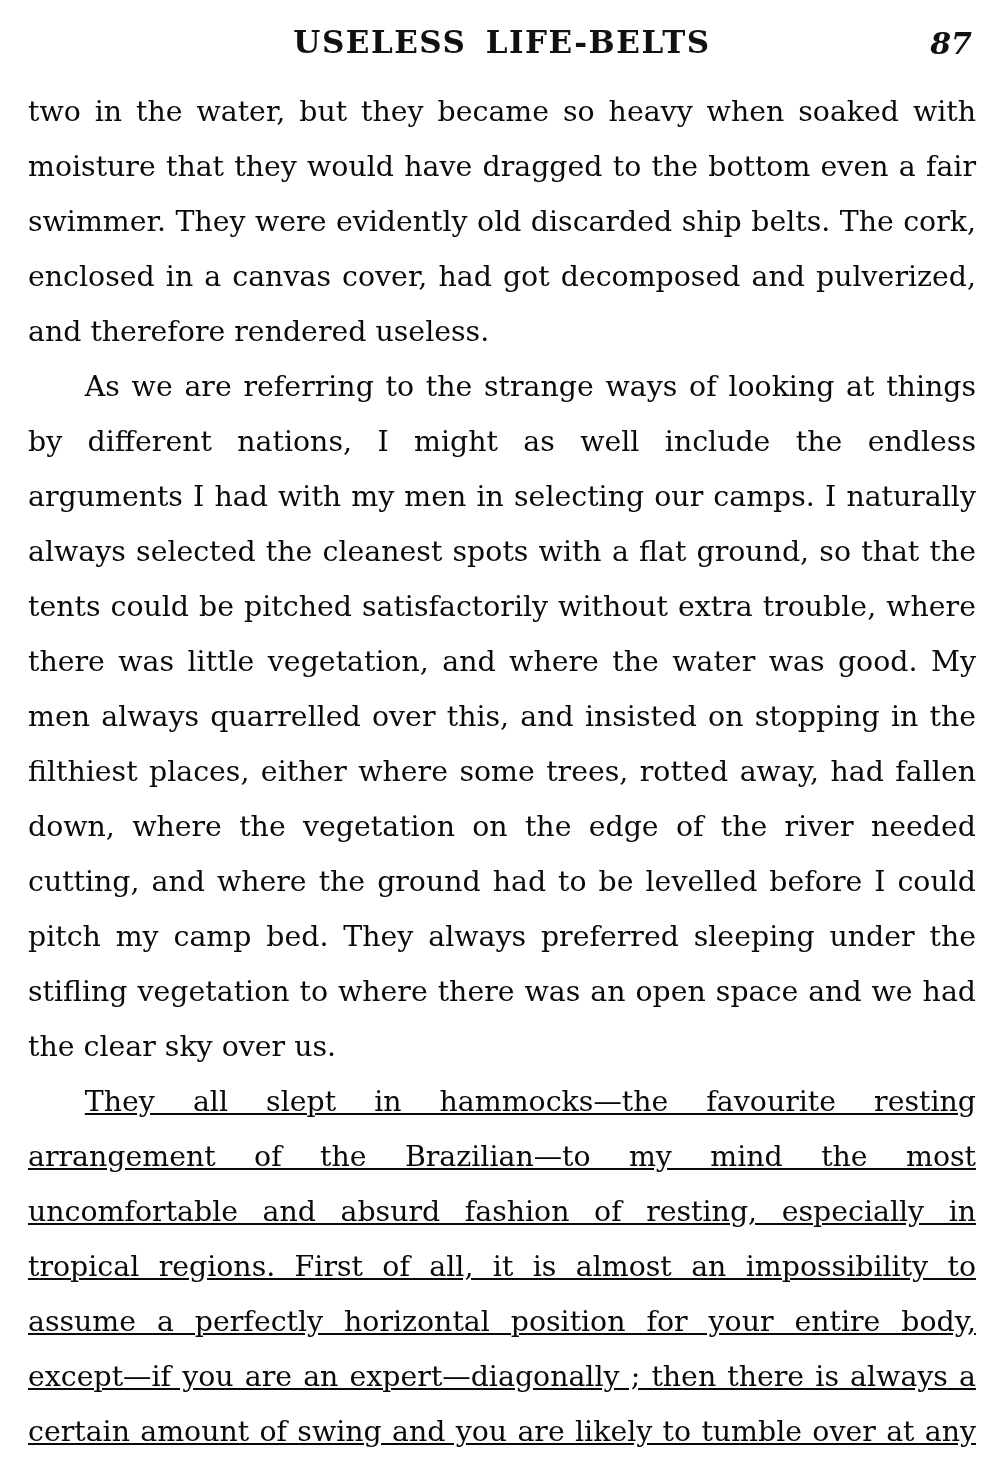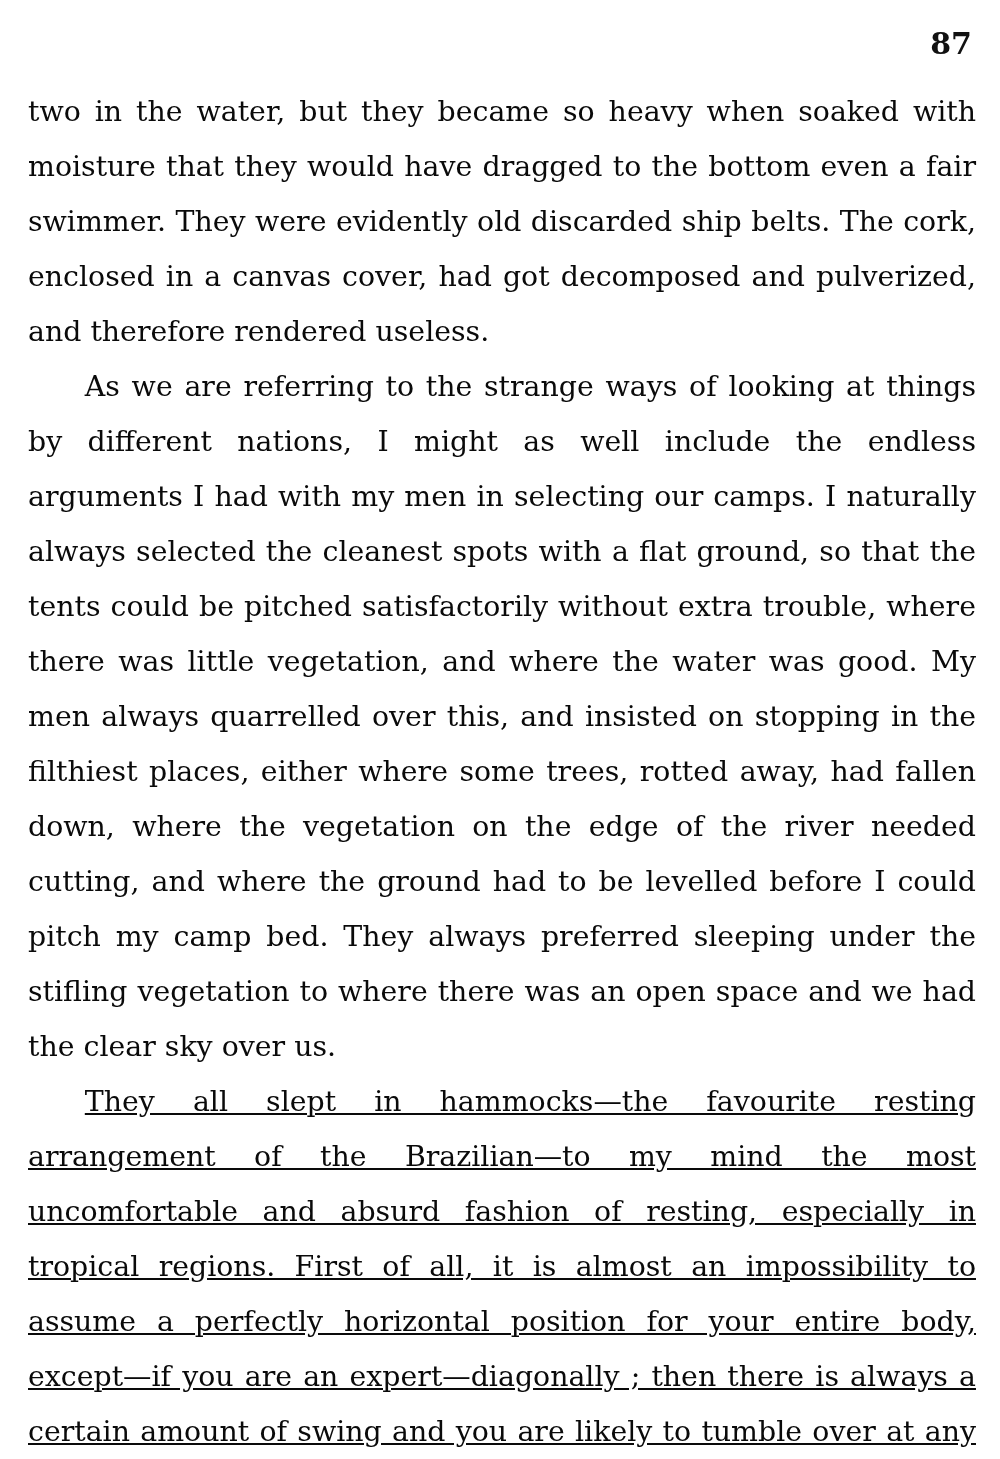--- a/index.html
+++ b/index.html
@@ -40,20 +40,21 @@
     margin-top: 2px;
   }
   .page-number {
     position: absolute;
     right: 4px;
     top: 4px;
     font-family: "DejaVu Serif", serif;
     font-weight: 700;
     font-size: 30px;
     color: #111;
+    font-style: italic;
   }
   .body-text {
     margin-top: 6px;
     font-family: "DejaVu Serif", serif;
     font-size: 28.4px;
     line-height: 55px;
     text-align: justify;
     text-justify: inter-word;
     color: #0a0a0a;
     -webkit-font-smoothing: antialiased;
@@ -75,20 +76,21 @@
     display: inline-block;
     width: 100%;
   }
 </style>
 </head>
 <body>
 
 <div class="page">
 
   <div class="header">
+    <div class="running-head">USELESS  LIFE-BELTS</div>
     <div class="page-number">87</div>
   </div>
 
   <div class="body-text">
     <p>two in the water, but they became so heavy when soaked with moisture that they would have dragged to the bottom even a fair swimmer. They were evidently old discarded ship belts. The cork, enclosed in a canvas cover, had got decomposed and pulverized, and therefore rendered useless.</p>
     <p class="indent">As we are referring to the strange ways of looking at things by different nations, I might as well include the endless arguments I had with my men in selecting our camps. I naturally always selected the cleanest spots with a flat ground, so that the tents could be pitched satisfactorily without extra trouble, where there was little vegetation, and where the water was good. My men always quarrelled over this, and insisted on stopping in the filthiest places, either where some trees, rotted away, had fallen down, where the vegetation on the edge of the river needed cutting, and where the ground had to be levelled before I could pitch my camp bed. They always preferred sleeping under the stifling vegetation to where there was an open space and we had the clear sky over us.</p>
     <p class="indent cut">They all slept in hammocks—the favourite resting arrangement of the Brazilian—to my mind the most uncomfortable and absurd fashion of resting, especially in tropical regions. First of all, it is almost an impossibility to assume a perfectly horizontal position for your entire body, except—if you are an expert—diagonally ; then there is always a certain amount of swing and you are likely to tumble over at any moment ; you can never keep the blankets in position, and you expose your entire body to the stings of the mosquitoes, flies and other insects, and of the ants which</p>
   </div>
 
 </div>

